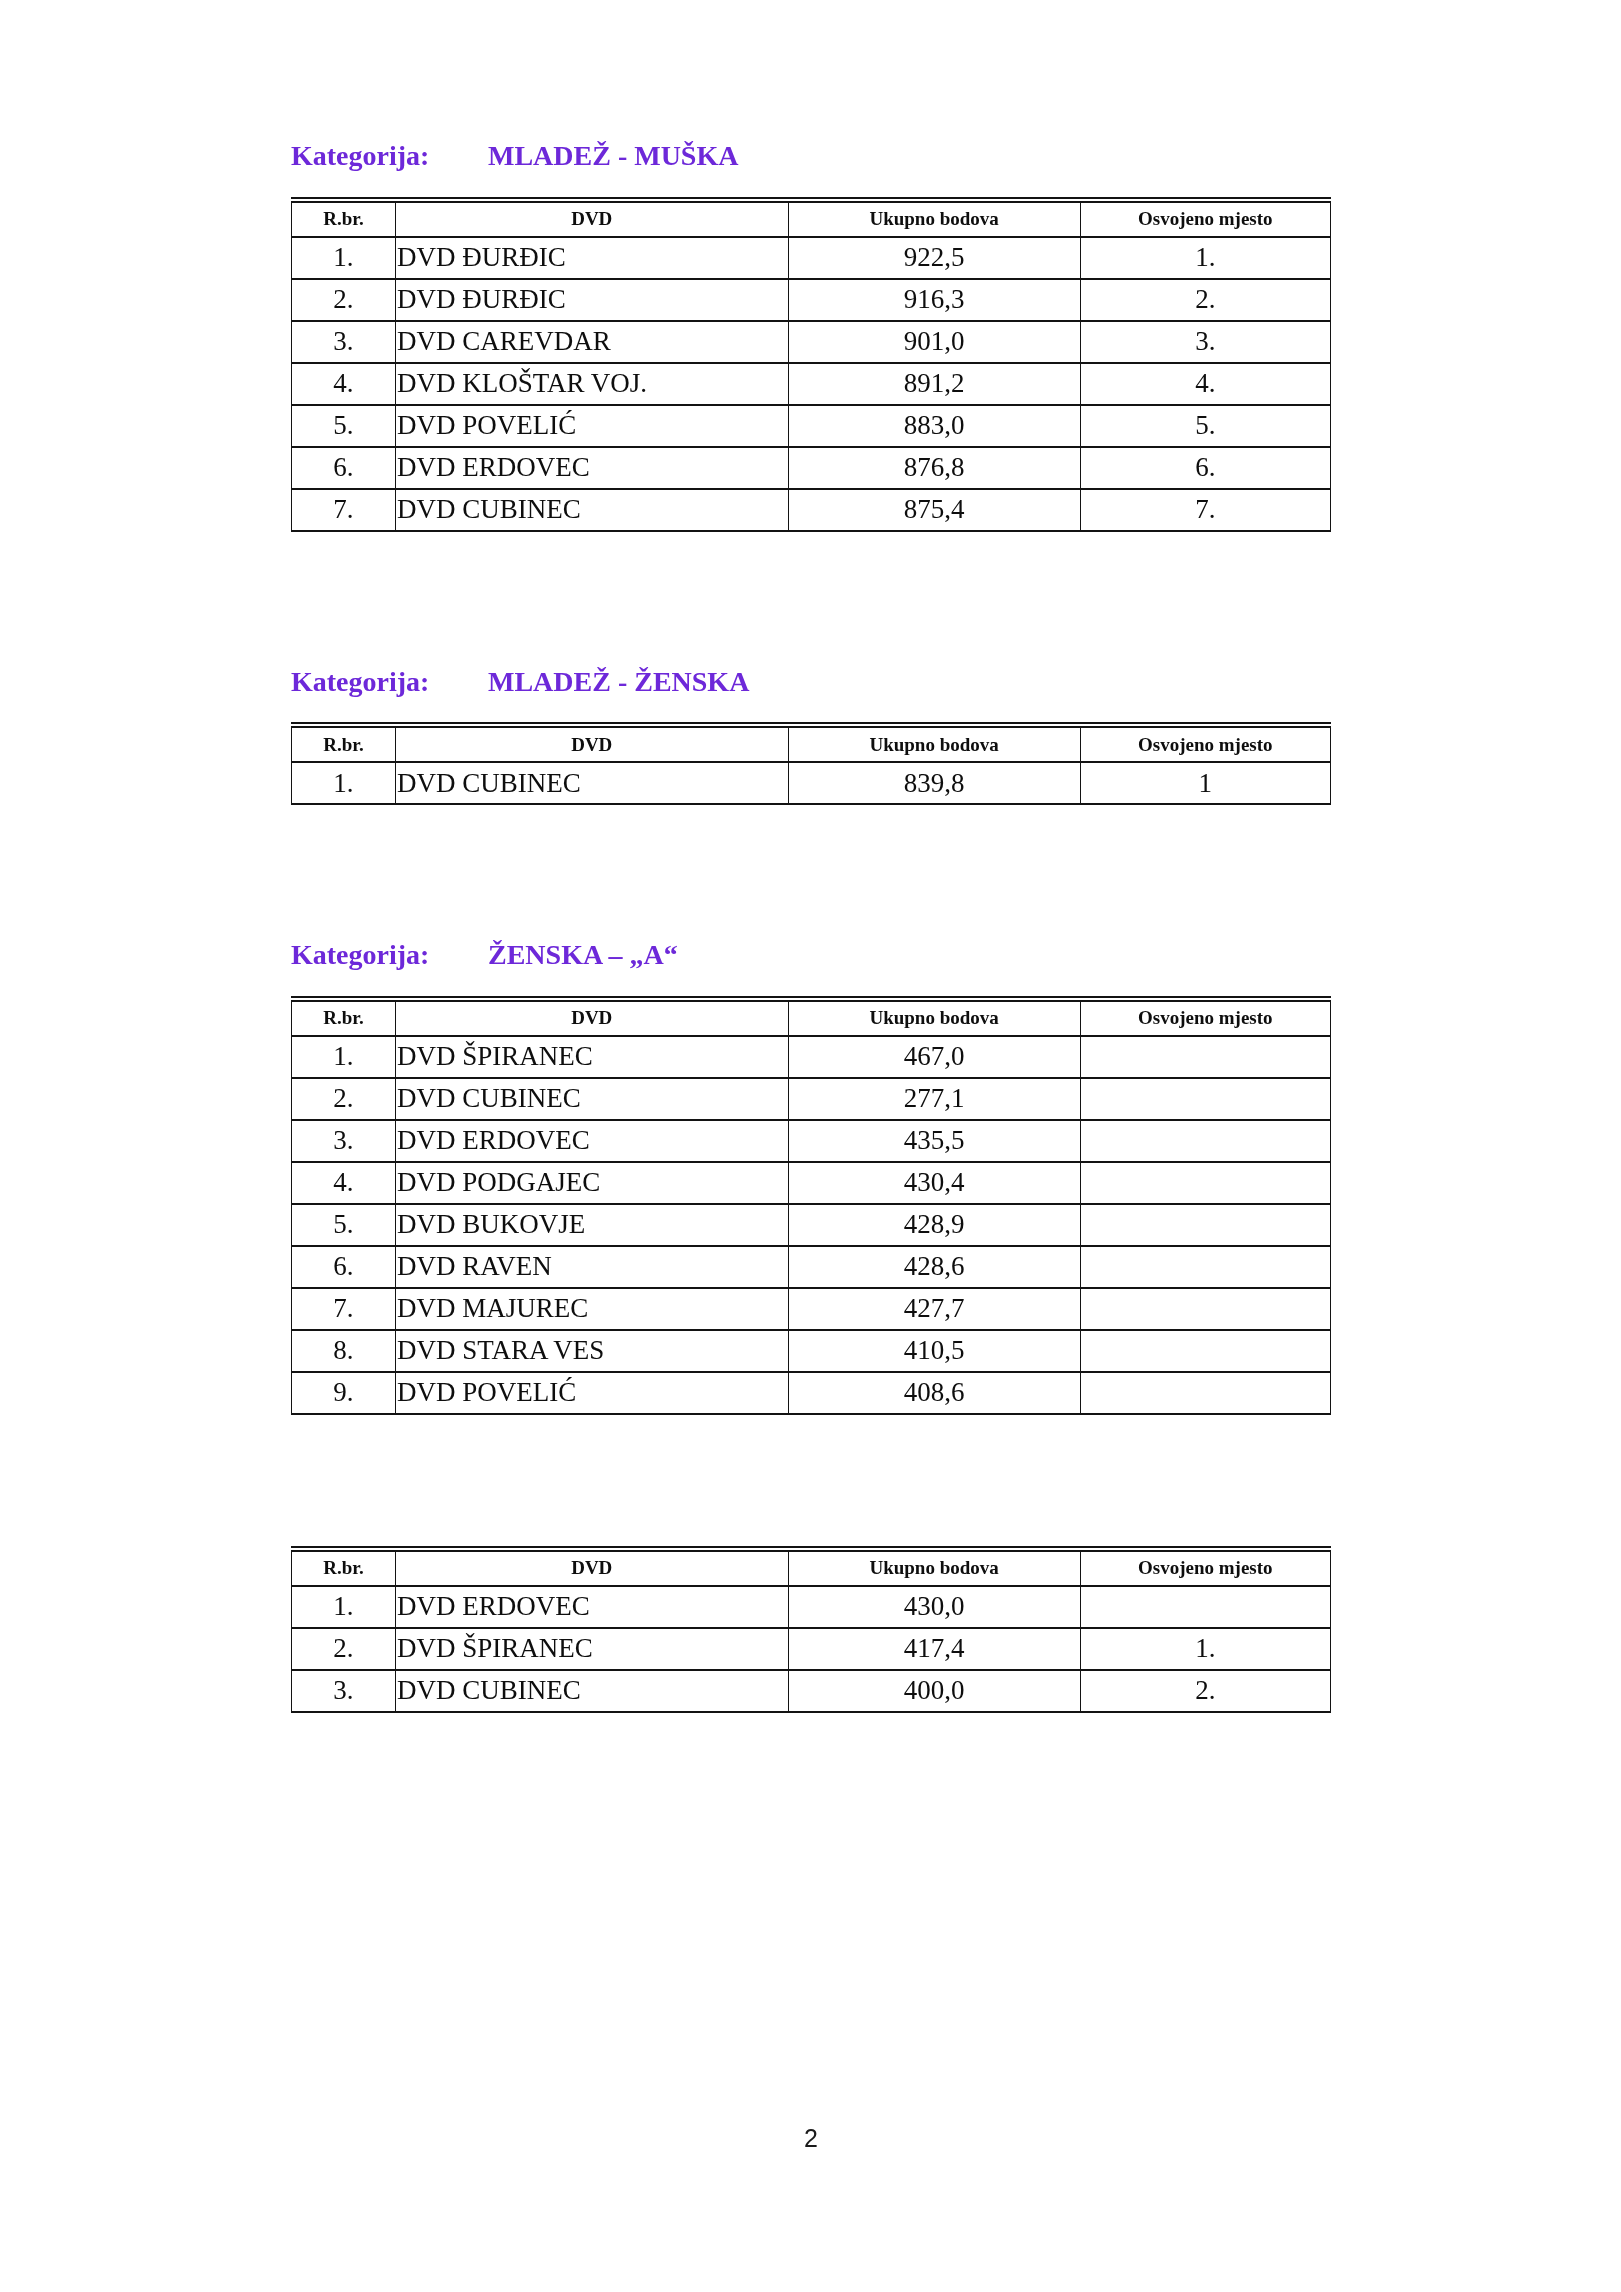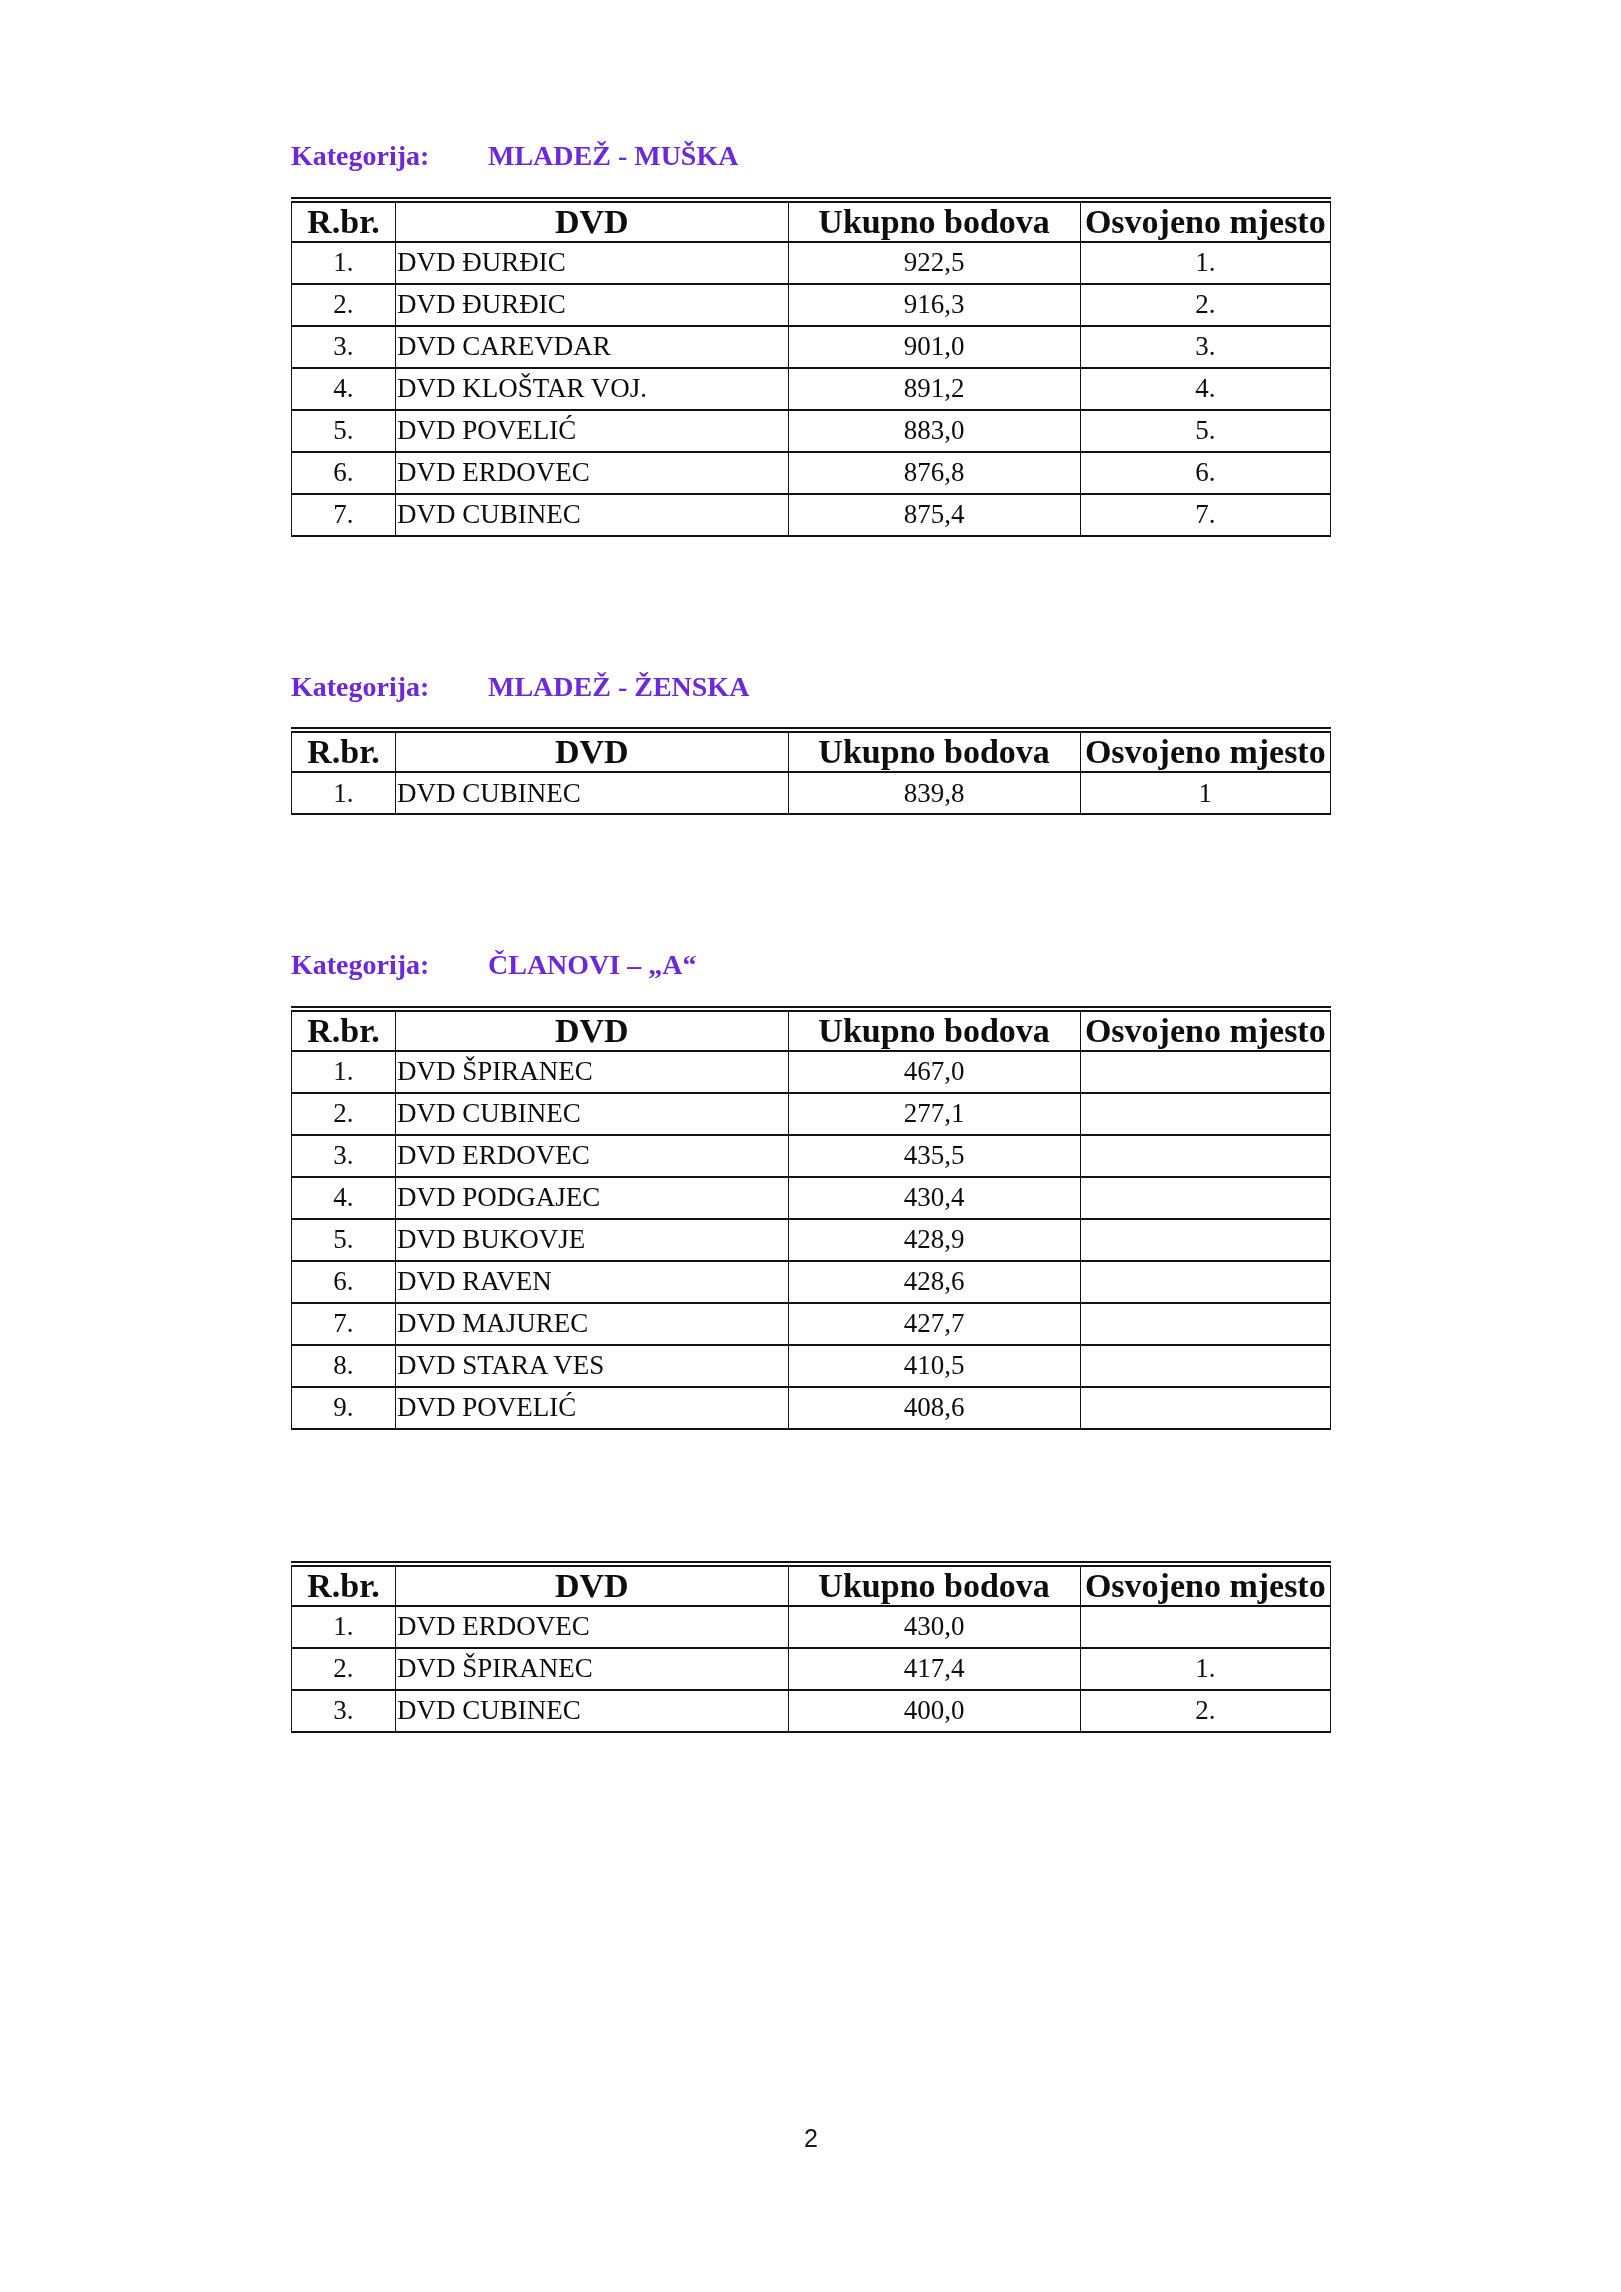--- a/index.html
+++ b/index.html
@@ -53,21 +53,21 @@
     vertical-align: middle;
     color: #0e0e0e;
     overflow: hidden;
     white-space: nowrap;
   }
 
   thead tr { height: 37px; }
   tbody tr { height: 42px; }
 
   th {
-    font-size: 34px;
+    font-size: 19px;
     font-weight: bold;
     text-align: center;
   }
 
   td { font-size: 27px; }
 
   .col-rbr    { width: 10%;   }
   .col-dvd    { width: 37.8%; margin-left: 44px; }
   .col-bodovi { width: 28.1%; }
   .col-mjesto { width: 24.1%; text-align: center; }
@@ -179,21 +179,21 @@
     <td class="cell-dvd">DVD CUBINEC</td>
     <td class="cell-bodovi">839,8</td>
     <td class="cell-mjesto">1</td>
   </tr>
 </tbody>
     </table>
   </section>
 
   <section class="category-section">
     <p class="category-title">
-      <span class="kategorija-label">Kategorija:</span><span class="category-name">ČLANOVI – „A“</span>
+      <span class="kategorija-label">Kategorija:</span><span class="category-name">ŽENSKA – „A“</span>
     </p>
     <table class="results-table">
       <thead>
         <tr>
           <th class="col-rbr">R.br.</th>
           <th class="col-dvd">DVD</th>
           <th class="col-bodovi">Ukupno bodova</th>
           <th class="col-mjesto">Osvojeno mjesto</th>
         </tr>
       </thead>

